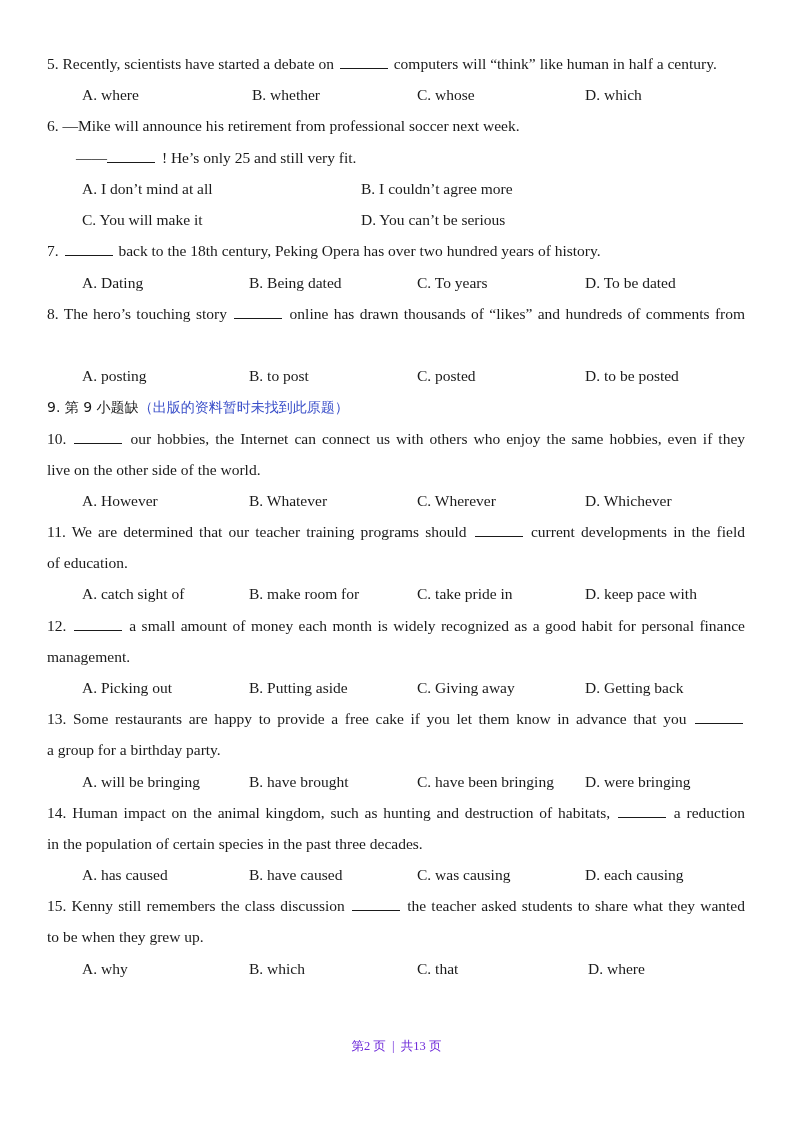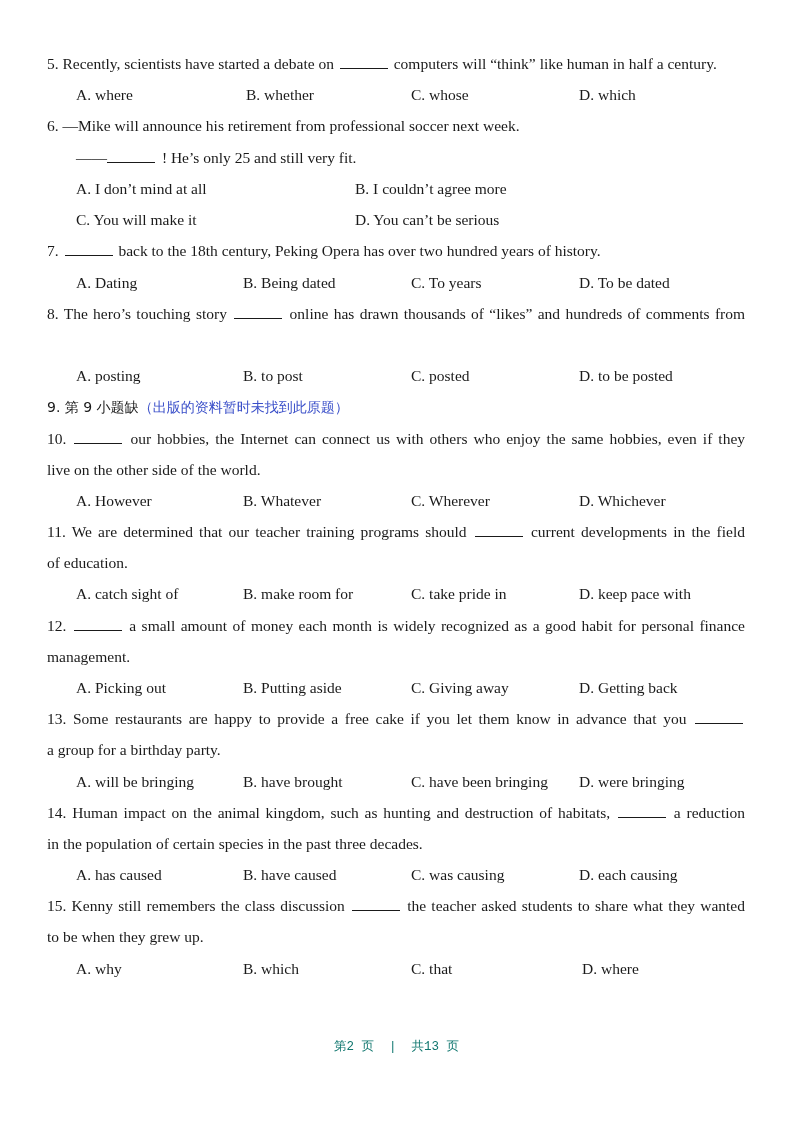--- a/index.html
+++ b/index.html
@@ -2,24 +2,24 @@
 <html><head>
 <meta charset="utf-8">
 <style>
   html, body { margin: 0; padding: 0; background: #ffffff; }
   body { width: 793px; height: 1122px; position: relative; overflow: hidden;
          font-family: "Liberation Serif", serif; color: #1a1a1a; font-size: 15.5px; }
   .page { position: absolute; left: 0; top: 0; width: 793px; height: 1122px; }
   .line { position: absolute; left: 47px; width: 698px; white-space: nowrap; line-height: 20px; }
   .line.just { text-align: justify; text-align-last: justify; }
   .blank { display: inline-block; width: 48px; border-bottom: 1.5px solid #1a1a1a; height: 14px; vertical-align: baseline; margin: 0 2px; }
-  .opt { position: absolute; white-space: nowrap; line-height: 20px; }
+  .opt { position: absolute; white-space: nowrap; line-height: 20px; margin-left: 6px; }
   .note { color: #3a4fc9; }
   .footer { position: absolute; top: 1038px; left: 0; width: 793px; text-align: center;
-            font-family: Liberation Mono, monospace; font-size: 12.5px; color: #0f766e; }
+            font-family: Liberation Serif, serif; font-size: 12.5px; color: #6d28d9; }
 </style>
 </head>
 <body>
 
 <div class="page">
 
   <div class="line" style="top:54px">
     <span>5. Recently, scientists have started a debate on</span>
     <span class="blank"></span>
     <span>computers will “think” like human in half a century.</span>

